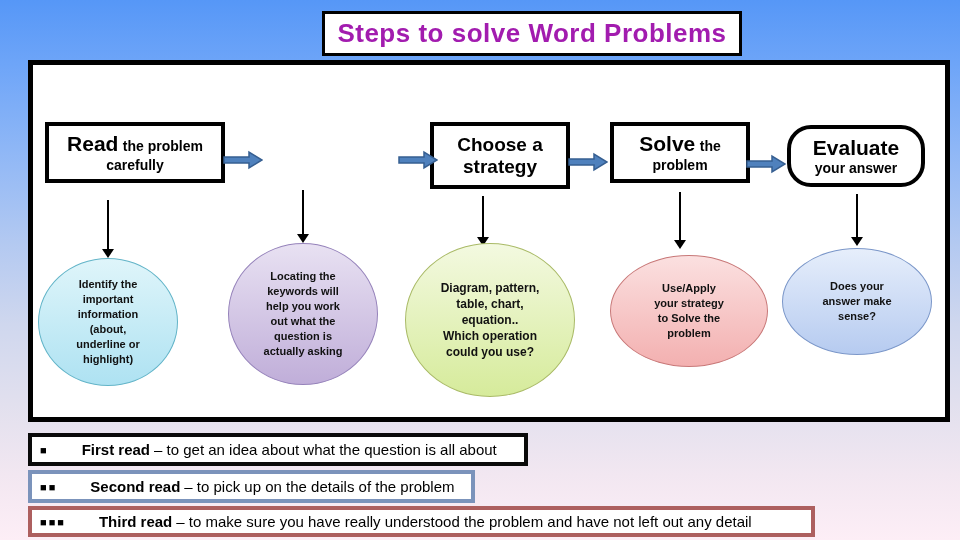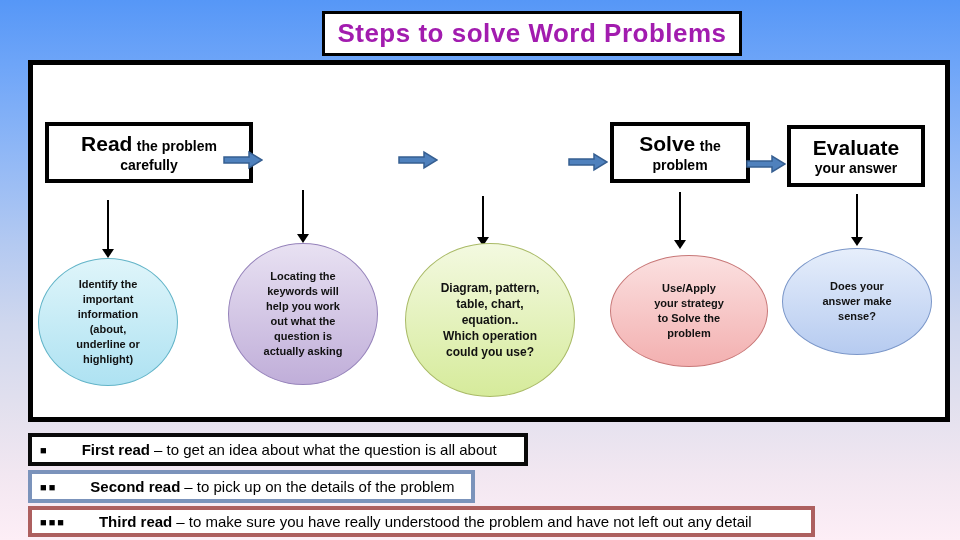--- a/index.html
+++ b/index.html
@@ -26,25 +26,25 @@
 
   .step-box {
     position:absolute; background:#fff; border:4px solid #000;
     display:flex; flex-direction:column; align-items:center; justify-content:center;
     text-align:center; color:#000; font-weight:bold; line-height:1.15; padding:2px;
   }
   .step-box .big   { font-size:21px; }
   .step-box .small { font-size:14px; }
   .step-box .line2 { font-size:14px; }
   .step-box .line2.big-line { font-size:19px; }
-  #box-1 { left:45px;  top:122px; width:208px; height:61px; }
+  #box-1 { left:45px;  top:122px; width:180px; height:61px; }
   #box-2 { left:260px; top:122px; width:140px; height:61px; }
   #box-3 { left:430px; top:122px; width:140px; height:67px; }
   #box-4 { left:610px; top:122px; width:140px; height:61px;align-items:center; }
-  #box-5 { left:787px; top:125px; width:138px; height:62px; }
+  #box-5 { left:787px; top:125px; width:138px; height:62px;border-radius:24px; }
   #box-3 .big { font-size:19px; }
 
   .h-arrow { position:absolute; width:40px; height:20px; }
   #harrow-1 { left:223px; top:150px; }
   #harrow-2 { left:398px; top:150px; }
   #harrow-3 { left:568px; top:152px; }
   #harrow-4 { left:746px; top:154px; }
 
   .v-arrow { position:absolute; width:12px; display:flex; flex-direction:column; align-items:center; }
   .v-arrow .shaft { width:2px; background:#000; flex:1; }
@@ -85,20 +85,24 @@
 
   <div class="title-box">
     <span>Steps to solve Word Problems</span>
   </div>
 
   <div class="panel"></div>
 
   <div class="step-box" id="box-1">
     <div><span class="big">Read</span> <span class="small">the problem</span></div>
     <div class="line2">carefully</div>
+  </div>
+  <div class="step-box" id="box-3">
+    <div class="big">Choose a</div>
+    <div class="line2 big-line">strategy</div>
   </div>
   <div class="step-box" id="box-4">
     <div><span class="big">Solve</span> <span class="small">the</span></div>
     <div class="line2">problem</div>
   </div>
   <div class="step-box" id="box-5">
     <div class="big">Evaluate</div>
     <div class="line2">your answer</div>
   </div>
 

